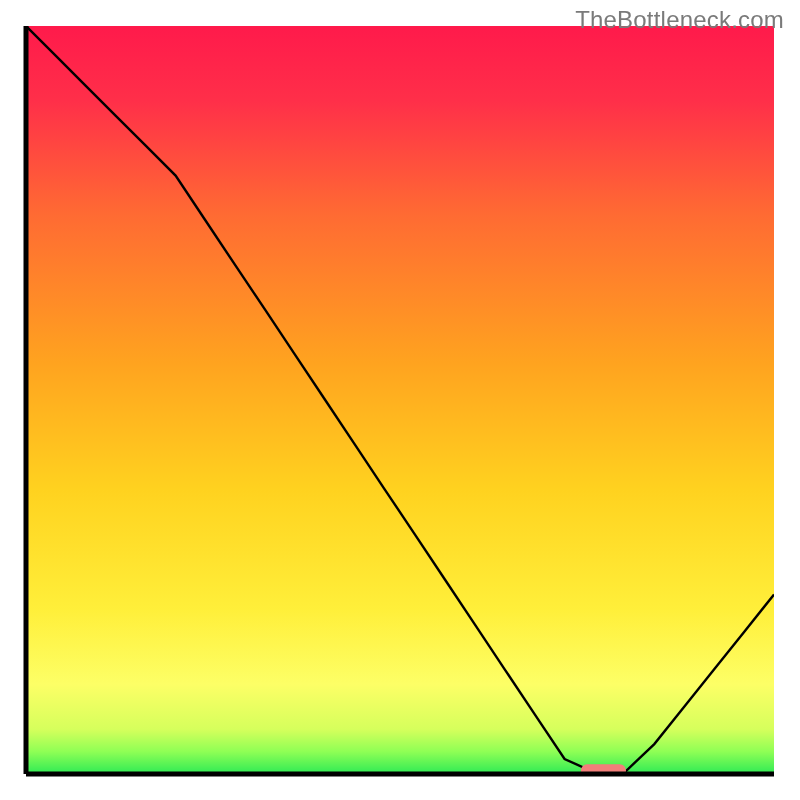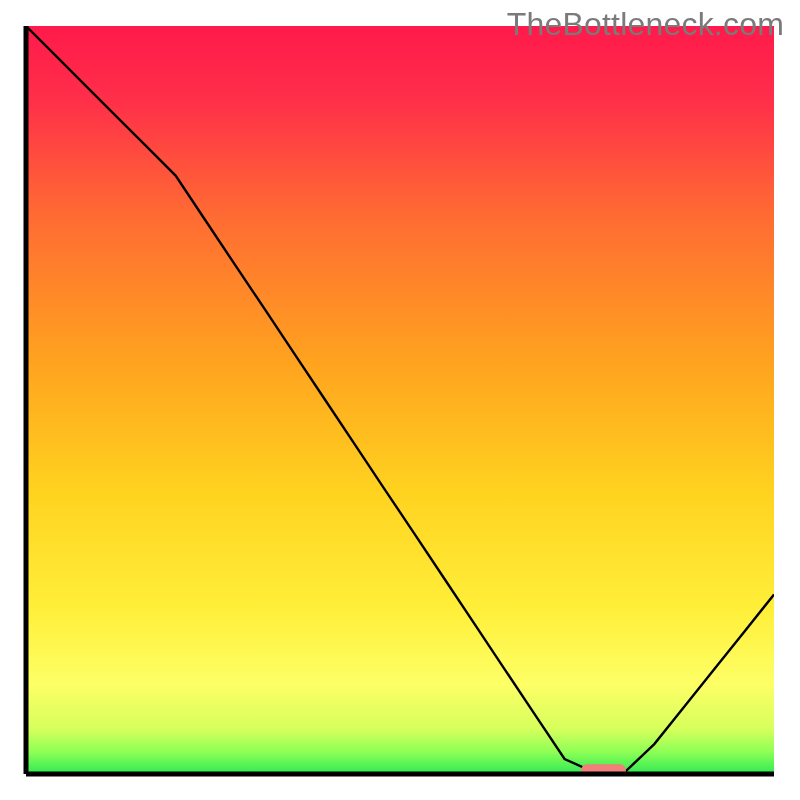--- a/index.html
+++ b/index.html
@@ -13,21 +13,21 @@
   .chart-container {
     position: relative;
     width: 800px;
     height: 800px;
   }
   .watermark {
     position: absolute;
     top: 6px;
     right: 16px;
     color: #7a7a7a;
-    font-size: 32px;
+    font-size: 24px;
     font-weight: 500;
     letter-spacing: 0.2px;
   }
   svg {
     display: block;
     width: 800px;
     height: 800px;
   }
 </style>
 </head>

